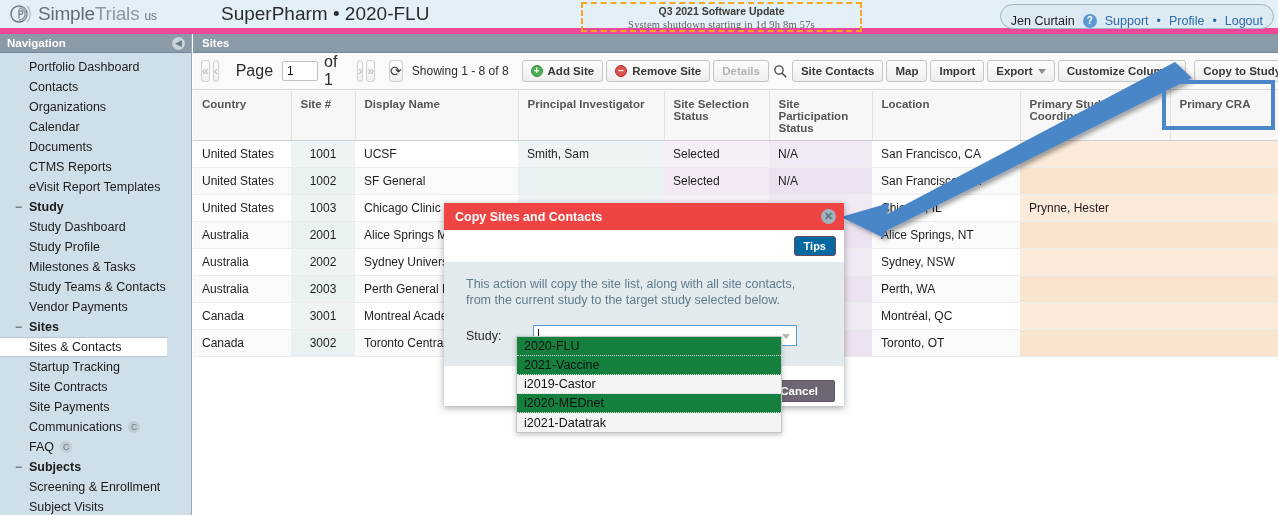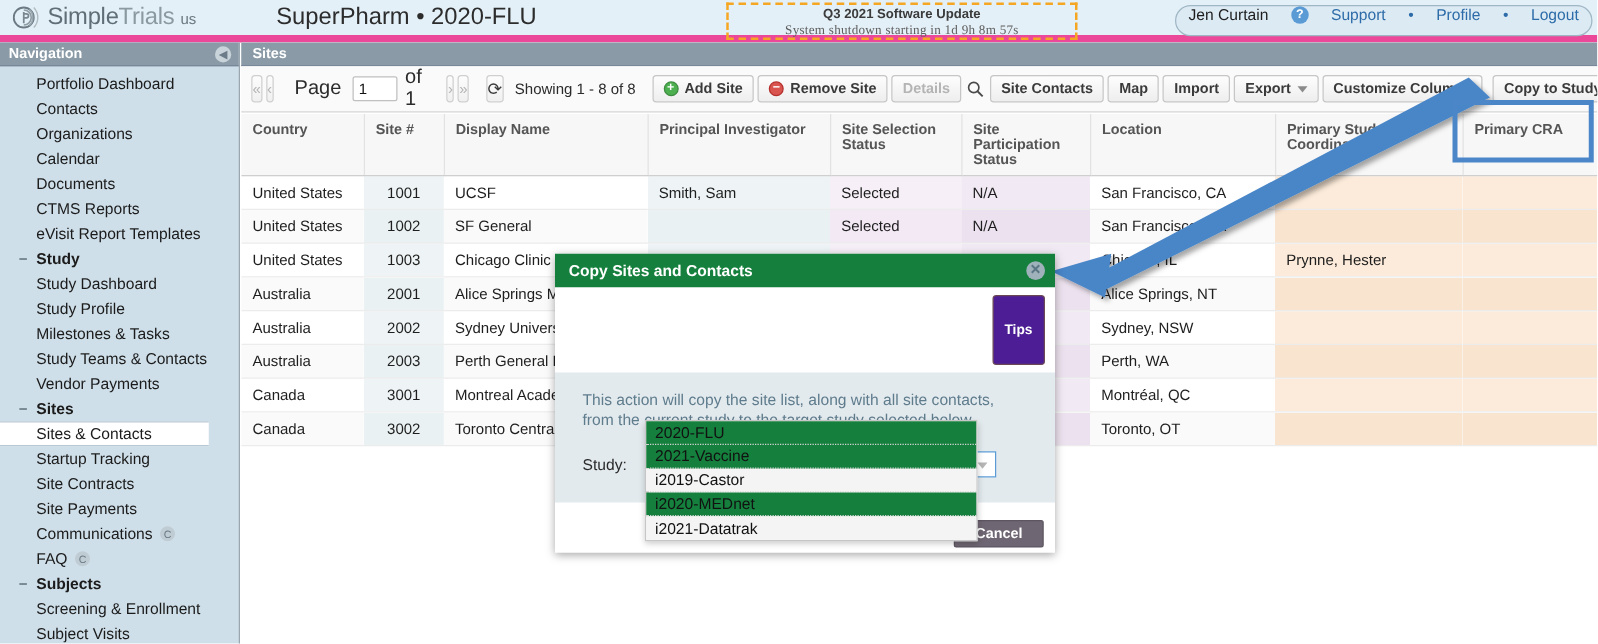--- a/index.html
+++ b/index.html
@@ -58,21 +58,21 @@
     font-family: Liberation Serif, serif;
     font-size: 10.5px; color: #5e5e5e; line-height: 14px;
     letter-spacing: 0.2px;
   }
 
   .userbox {
     position: absolute; right: 4px; top: 4px;
     height: 25px; padding: 0 10px;
     border: 1px solid #9fb6c4; border-radius: 13px;
     background: #dceaf4;
-    display: flex; align-items: flex-start; gap: 18px;
+    display: flex; align-items: flex-end; gap: 8px;
     font-size: 12.5px; white-space: nowrap;
   }
   .user-name { color: #1d1d1d; }
   .help-badge {
     width: 14px; height: 14px; border-radius: 50%;
     background: #5b9bd5; color: #fff; font-size: 10px; font-weight: bold;
     display: inline-flex; align-items: center; justify-content: center;
     line-height: 1;
   }
   .user-link { color: #2d6ca8; }
@@ -252,36 +252,36 @@
 
   
   .modal {
     position: absolute; left: 444px; top: 203px;
     width: 400px;
     background: #fff;
     box-shadow: 0 2px 7px rgba(0,0,0,0.35);
     z-index: 40;
   }
   .modal-header {
-    height: 27px; background: #15803d;
+    height: 27px; background: #ef4444;
     display: flex; align-items: center; justify-content: space-between;
     padding: 0 8px 0 11px;
   }
   .modal-title { color: #fff; font-size: 12.5px; font-weight: bold; }
   .modal-close {
     width: 15px; height: 15px; border-radius: 50%;
     background: #9fb1ba; color: #5a7684;
     font-size: 11px; font-weight: bold;
     display: flex; align-items: center; justify-content: center; line-height: 1;
   }
   .modal-body { background: #fff; padding: 6px 8px 10px 8px; position: relative; }
   .tips-row { display: flex; justify-content: flex-end; margin-bottom: 6px; }
   .tips-btn {
-    background: #4c1d95; color: #fff; font-size: 11px; font-weight: bold;
-    padding: 21px 9px; border-radius: 3px; border: 1px solid #6a4757;
+    background: #0369a1; color: #fff; font-size: 11px; font-weight: bold;
+    padding: 3px 9px; border-radius: 3px; border: 1px solid #6a4757;
   }
   .modal-panel {
     background: #e3eaee; margin: 0 -8px; padding: 14px 22px 20px 22px;
   }
   .modal-desc {
     font-size: 12.5px; color: #5f7c8d; line-height: 16px; margin-bottom: 17px;
   }
   .field-row { display: flex; align-items: center; }
   .field-label { font-size: 12.5px; color: #2a2a2a; width: 67px; }
   .select-box {

